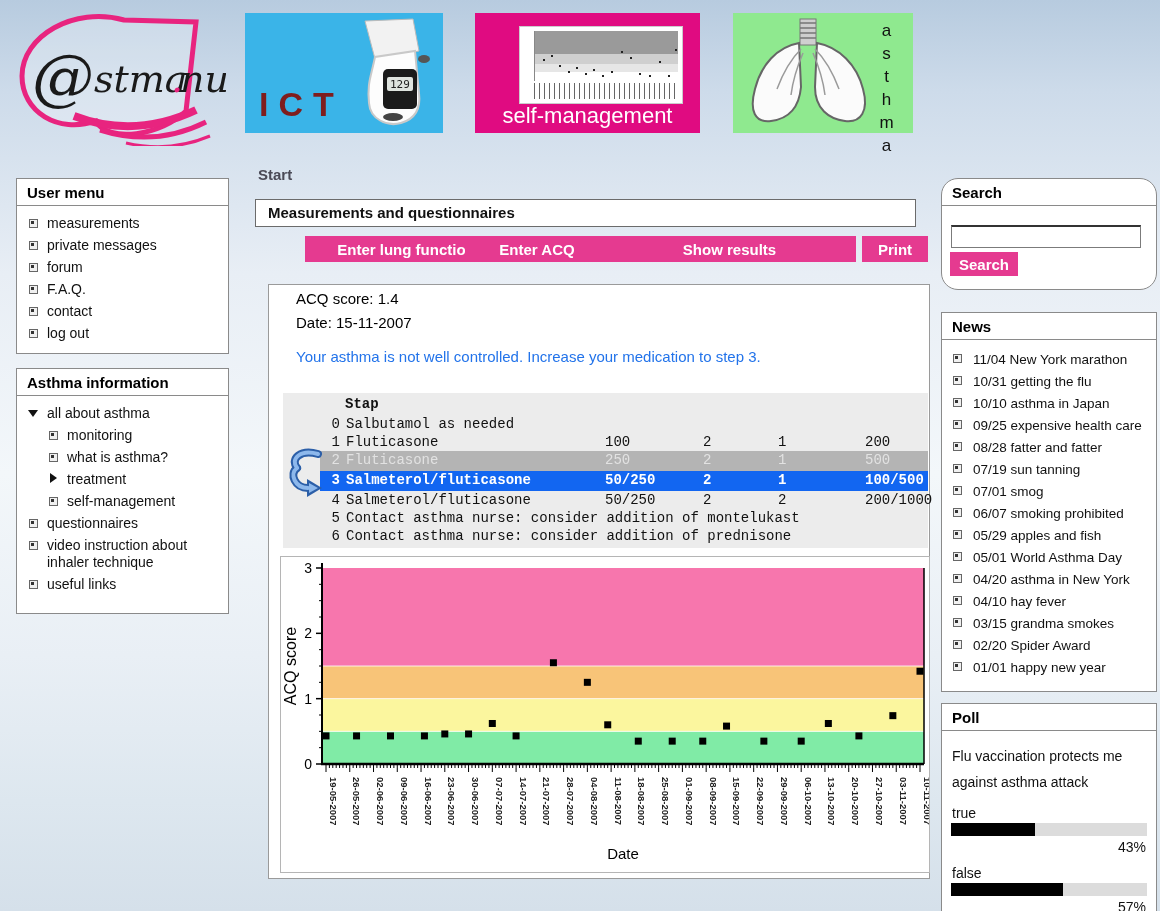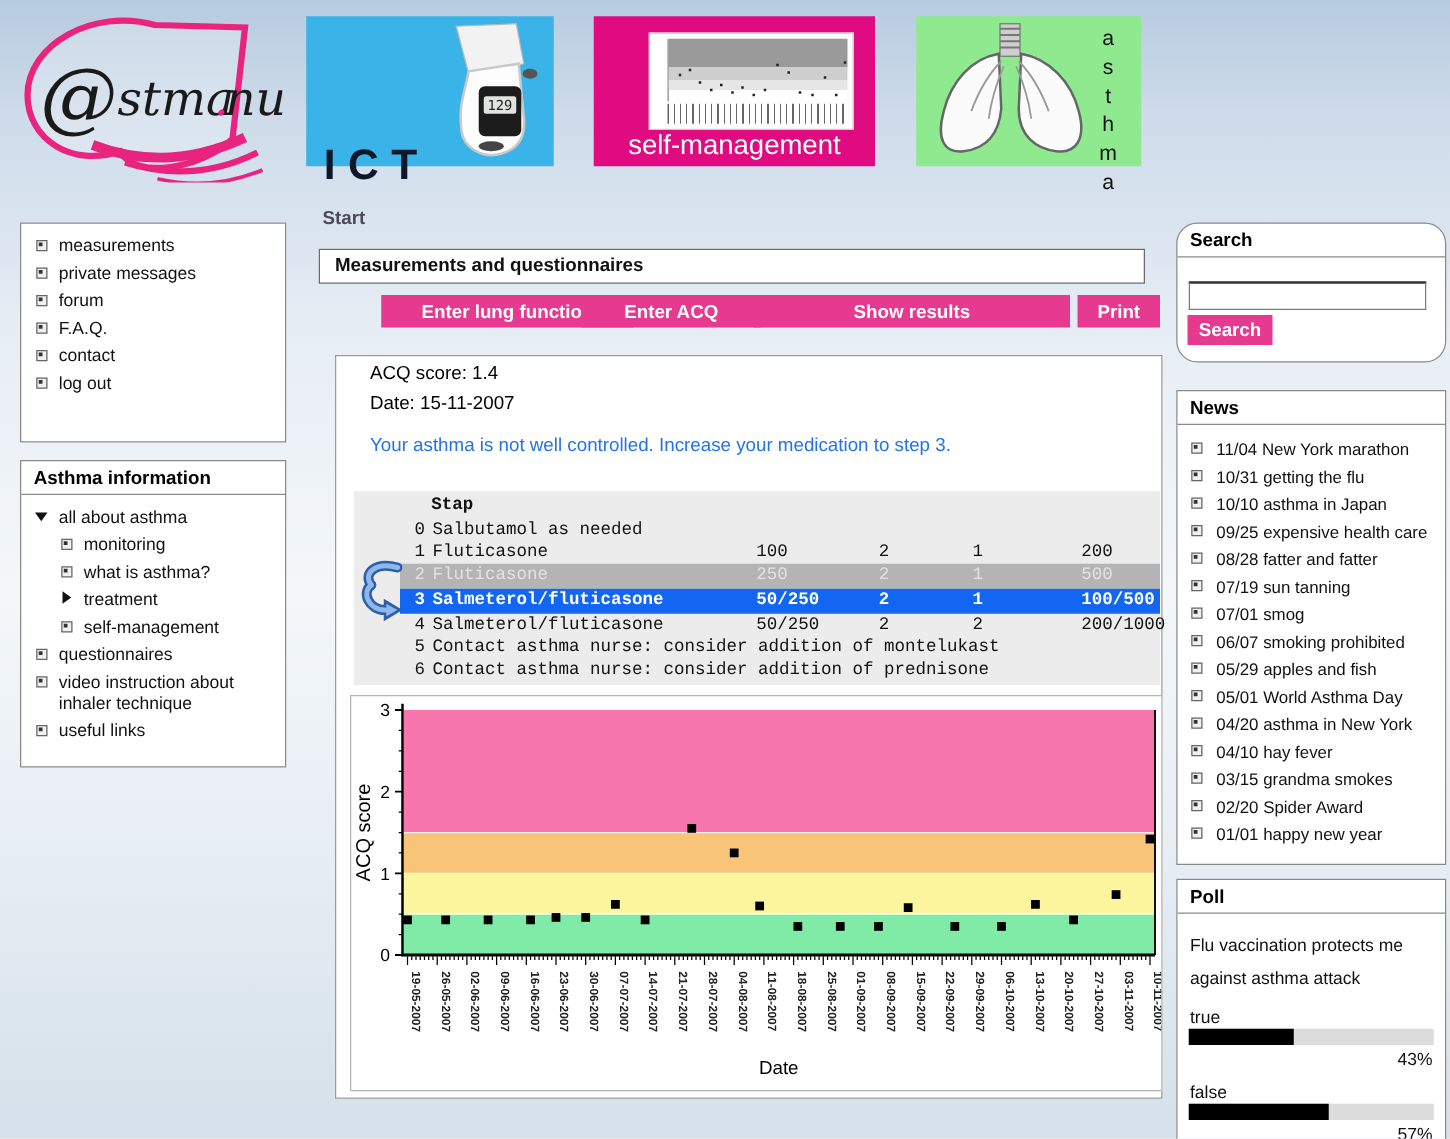--- a/index.html
+++ b/index.html
@@ -6,21 +6,21 @@
   body{font-family:"Liberation Sans", sans-serif; color:#111;}
   .stage{position:relative;width:1160px;height:911px;overflow:hidden;
     background:linear-gradient(180deg,#b7cbdf 0%,#cddbea 10%,#e8eef5 30%,#f3f7fa 52%,#e9eff5 72%,#dde7ef 88%,#d5e0ea 100%);}
   .abs{position:absolute;}
 
   
   .hdr-box{position:absolute;display:block;}
   .ict-box{background:#3ab4e8;}
   .sm-box{background:#e00b81;}
   .asthma-box{background:#8fe98f;}
-  .ict-label{position:absolute;left:14px;top:72px;color:#0f172a;font-size:34px;font-weight:bold;letter-spacing:10px;margin-top:28px;}
+  .ict-label{position:absolute;left:14px;top:72px;color:#7f1d1d;font-size:34px;font-weight:bold;letter-spacing:10px;}
   .sm-label{position:absolute;left:0;right:0;bottom:4px;text-align:center;color:#fff;font-size:22px;}
   .vertical-letters{position:absolute;right:18px;top:8px;writing-mode:vertical-rl;text-orientation:upright;
     font-size:17px;color:#111;letter-spacing:4px;line-height:1;}
   .mini-chart{position:absolute;left:44px;top:13px;width:162px;height:76px;background:#fff;border:1px solid #ccc;}
   .mini-plot{position:absolute;left:14px;top:4px;right:4px;height:50px;background:#fff;border-left:1px solid #888;}
   .mini-band-a{position:absolute;left:0;right:0;top:0;height:45%;background:#9a9a9a;}
   .mini-band-b{position:absolute;left:0;right:0;top:45%;height:20%;background:#cfcfcf;}
   .mini-band-c{position:absolute;left:0;right:0;top:65%;height:16%;background:#e6e6e6;}
   .mini-dot{position:absolute;width:2px;height:2px;background:#222;}
   .mini-ticks{position:absolute;left:14px;right:4px;top:56px;height:16px;
@@ -141,20 +141,21 @@
       <rect x="57" y="2" width="16" height="26" fill="#cfcfcf" stroke="#777"></rect>
       <path d="M57 6 h16 M57 11 h16 M57 16 h16 M57 21 h16" stroke="#777" stroke-width="1.5" fill="none"></path>
       <path d="M56 26 C34 30 18 48 12 72 C6 94 12 106 28 104 C44 102 56 92 58 70 Z" fill="#fbfbfb" stroke="#666" stroke-width="2"></path>
       <path d="M74 26 C96 30 114 48 120 72 C126 94 118 106 102 104 C86 102 72 92 72 70 Z" fill="#fbfbfb" stroke="#666" stroke-width="2"></path>
       <path d="M58 32 C48 42 40 56 34 72 M60 36 C54 50 50 62 48 78 M72 32 C82 42 90 56 96 72 M70 36 C76 50 80 62 82 78" fill="none" stroke="#9a9a9a" stroke-width="1.5"></path>
     </svg>
     <span class="vertical-letters">asthma</span>
   </div>
 
   <div class="panel-box" style="left:16px;top:178px;width:211px;height:174px;">
+    <div class="box-title">User menu</div>
     <div class="menu-list">
       <div class="menu-item"><span class="sq-bullet"></span><span>measurements</span></div>
       <div class="menu-item"><span class="sq-bullet"></span><span>private messages</span></div>
       <div class="menu-item"><span class="sq-bullet"></span><span>forum</span></div>
       <div class="menu-item"><span class="sq-bullet"></span><span>F.A.Q.</span></div>
       <div class="menu-item"><span class="sq-bullet"></span><span>contact</span></div>
       <div class="menu-item"><span class="sq-bullet"></span><span>log out</span></div>
     </div>
   </div>
 

